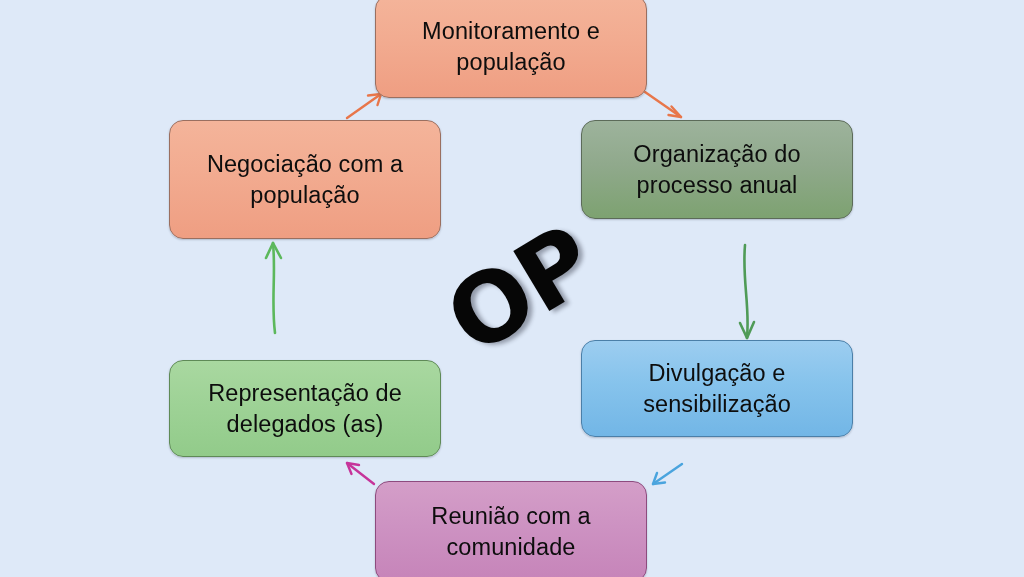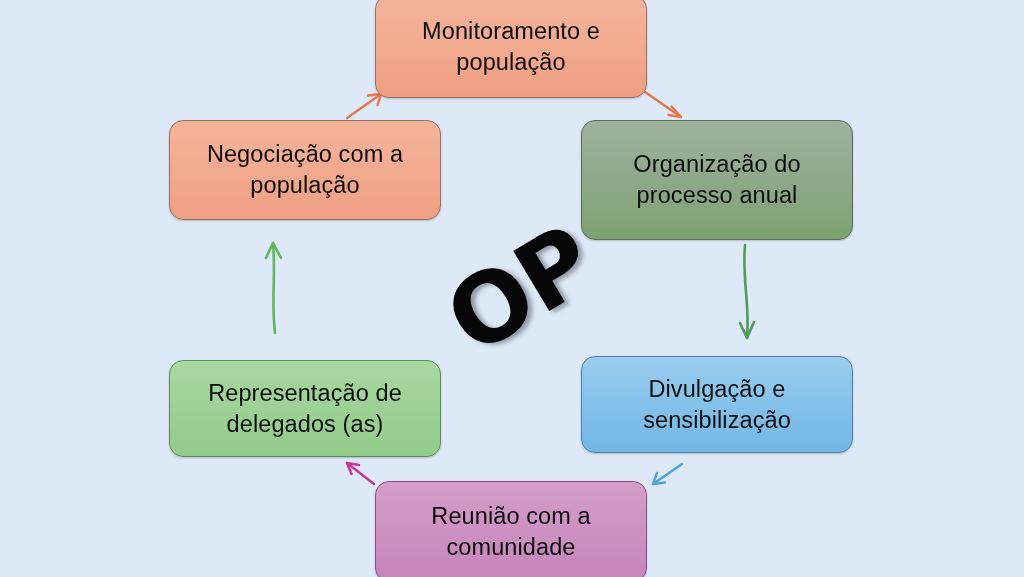--- a/index.html
+++ b/index.html
@@ -44,27 +44,27 @@
     top: -5px;
     width: 272px;
     height: 103px;
     border: 1.4px solid #9a6f60;
     background: linear-gradient(180deg, #f4b49a 0%, #f2ab90 45%, #ef9e82 100%);
   }
   #node-organizacao {
     left: 581px;
     top: 120px;
     width: 272px;
-    height: 120px;
+    height: 99px;
     border: 1.4px solid #5c6b59;
     background: linear-gradient(180deg, #9db39c 0%, #90a98c 45%, #7da271 100%);
   }
   #node-divulgacao {
     left: 581px;
-    top: 356px;
+    top: 340px;
     width: 272px;
     height: 97px;
     border: 1.4px solid #4b7fa8;
     background: linear-gradient(180deg, #9ccdf0 0%, #86c3ec 45%, #72b6e6 100%);
   }
   #node-reuniao {
     left: 375px;
     top: 481px;
     width: 272px;
     height: 101px;
@@ -76,21 +76,21 @@
     top: 360px;
     width: 272px;
     height: 97px;
     border: 1.4px solid #5f8a57;
     background: linear-gradient(180deg, #a9d8a0 0%, #9ed296 45%, #92cb8a 100%);
   }
   #node-negociacao {
     left: 169px;
     top: 120px;
     width: 272px;
-    height: 100px;
+    height: 119px;
     border: 1.4px solid #9a6f60;
     background: linear-gradient(180deg, #f4b49a 0%, #f2ab90 45%, #ef9e82 100%);
   }
 
   #arrows {
     position: absolute;
     left: 0;
     top: 0;
     width: 1024px;
     height: 577px;

